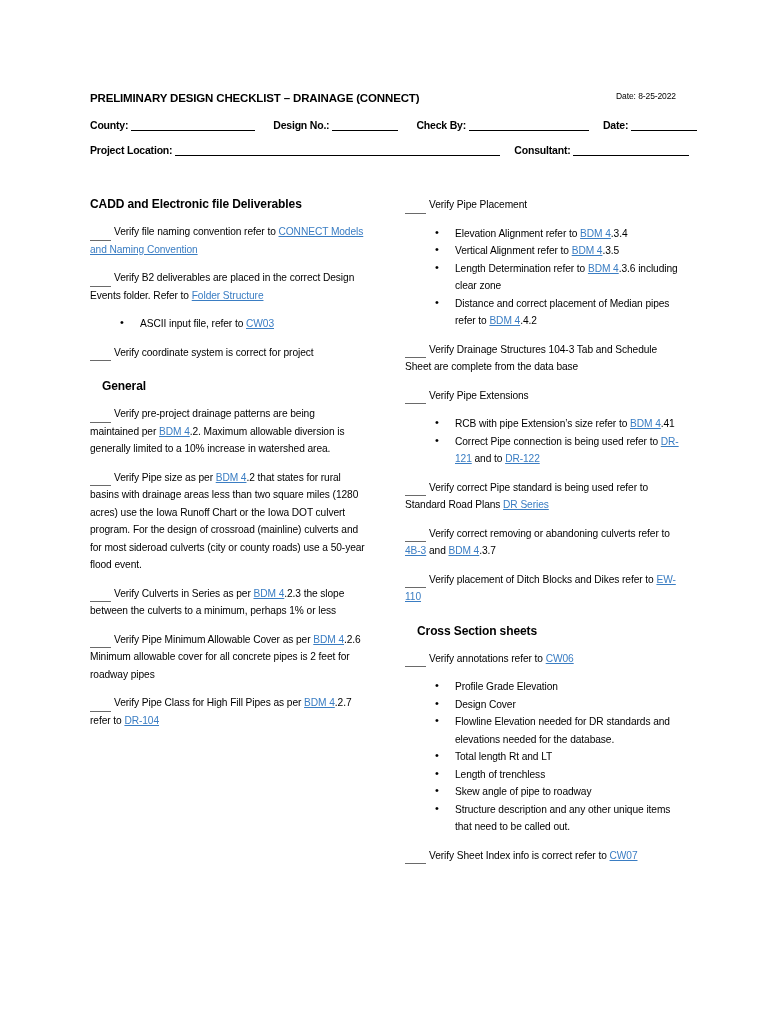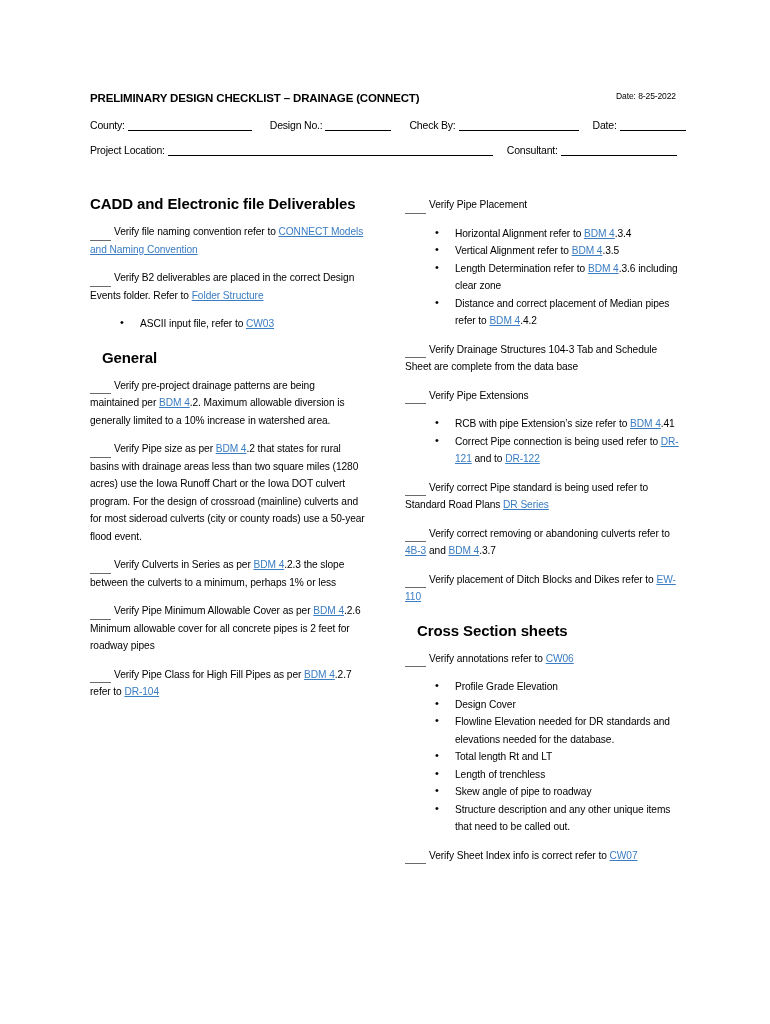--- a/index.html
+++ b/index.html
@@ -47,21 +47,21 @@
     letter-spacing: -0.1px;
   }
   .form-row {
     margin-top: 13px;
     font-size: 10.5px;
     font-weight: bold;
     white-space: nowrap;
     letter-spacing: -0.2px;
   }
   .form-row .fld {
-    font-weight: normal;
+    font-weight: bold;
   }
   .blank {
     display: inline-block;
     border-bottom: 1px solid #000;
     vertical-align: bottom;
     height: 11px;
     margin: 0 2px 0 3px;
   }
   .b-county { width: 124px; }
   .b-design { width: 66px; }
@@ -77,21 +77,21 @@
     position: absolute;
     top: 196px;
     font-size: 10.2px;
     line-height: 17.5px;
     letter-spacing: -0.08px;
   }
   .col-left  { left: 90px;  width: 276px; }
   .col-right { left: 405px; width: 276px; }
 
   h2.sec {
-    font-size: 15px;
+    font-size: 12px;
     font-weight: bold;
     margin: 0 0 11px 0;
     letter-spacing: -0.1px;
     line-height: 16px;
   }
   h2.sec.spaced { margin-top: 17px; margin-left: 12px; }
 
   p.item {
     margin: 0 0 11px 0;
     text-align: left;
@@ -160,20 +160,23 @@
     </p>
 
     <p class="item">
       <span class="blk"></span><span>Verify B2 deliverables are placed in the correct Design Events folder. Refer to </span><span class="lnk">Folder Structure</span>
     </p>
 
     <ul class="bul tight">
       <li><span>ASCII input file, refer to </span><span class="lnk">CW03</span></li>
     </ul>
 
+    <p class="item">
+      <span class="blk"></span><span>Verify coordinate system is correct for project</span>
+    </p>
 
     <h2 class="sec spaced">General</h2>
 
     <p class="item">
       <span class="blk"></span><span>Verify pre-project drainage patterns are being maintained per </span><span class="lnk">BDM 4</span><span>.2. Maximum allowable diversion is generally limited to a 10% increase in watershed area.</span>
     </p>
 
     <p class="item">
       <span class="blk"></span><span>Verify Pipe size as per </span><span class="lnk">BDM 4</span><span>.2 that states for rural basins with drainage areas less than two square miles (1280 acres) use the Iowa Runoff Chart or the Iowa DOT culvert program. For the design of crossroad (mainline) culverts and for most sideroad culverts (city or county roads) use a 50-year flood event.</span>
     </p>
@@ -192,21 +195,21 @@
 
   </div>
 
   <div class="col col-right">
 
     <p class="item">
       <span class="blk"></span><span>Verify Pipe Placement</span>
     </p>
 
     <ul class="bul tight">
-      <li><span>Horizontal Alignment refer to </span><span class="lnk">BDM 4</span><span>.3.4</span></li>
+      <li><span>Elevation Alignment refer to </span><span class="lnk">BDM 4</span><span>.3.4</span></li>
       <li><span>Vertical Alignment refer to </span><span class="lnk">BDM 4</span><span>.3.5</span></li>
       <li><span>Length Determination refer to </span><span class="lnk">BDM 4</span><span>.3.6 including clear zone</span></li>
       <li><span>Distance and correct placement of Median pipes refer to </span><span class="lnk">BDM 4</span><span>.4.2</span></li>
     </ul>
 
     <p class="item">
       <span class="blk"></span><span>Verify Drainage Structures 104-3 Tab and Schedule Sheet are complete from the data base</span>
     </p>
 
     <p class="item">

